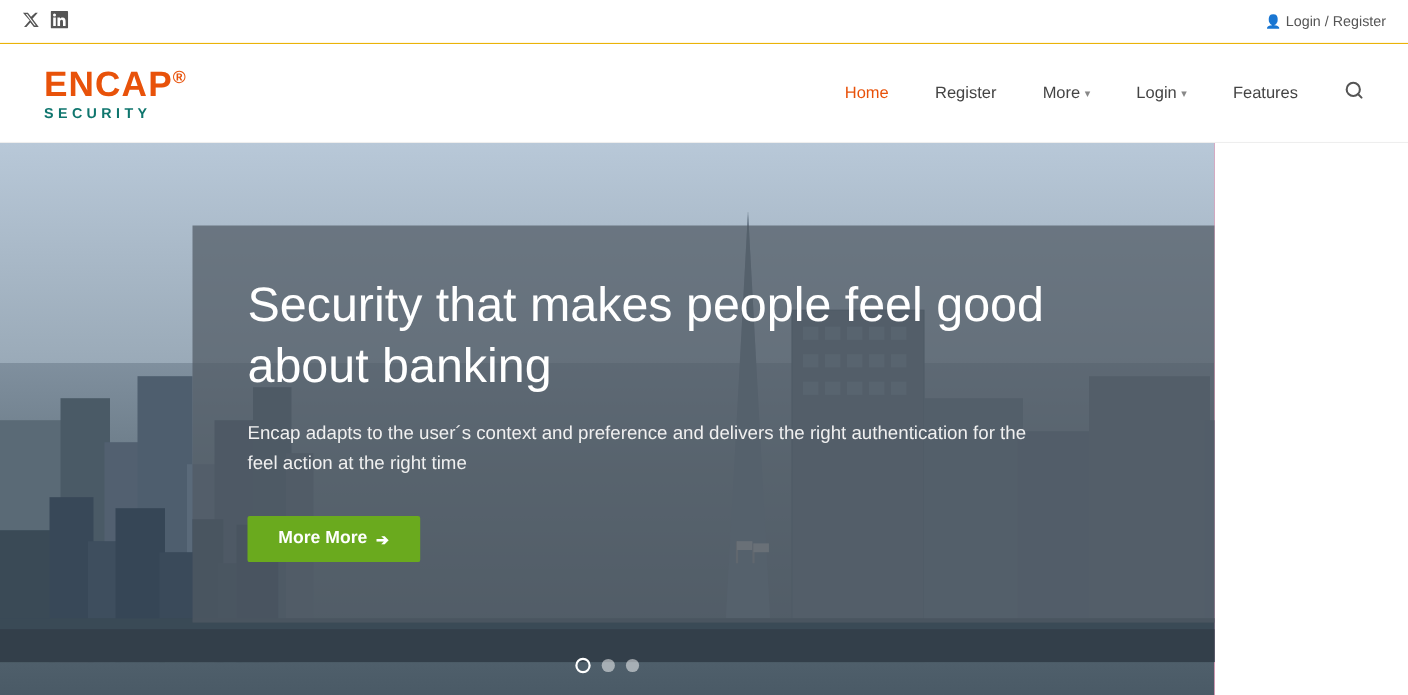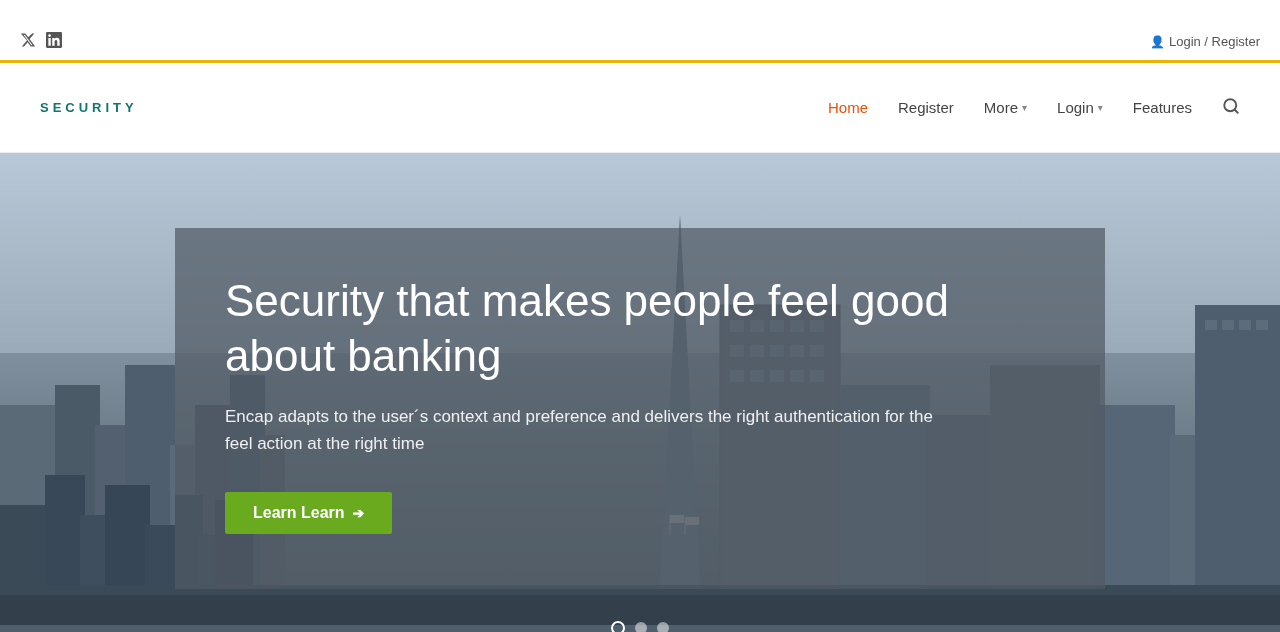--- a/index.html
+++ b/index.html
@@ -5,22 +5,21 @@
     * { margin: 0; padding: 0; box-sizing: border-box; }
     body { font-family: 'Arial', sans-serif; width: 1280px; height: 632px; overflow: hidden; background: #fff; }
 
     
     .top-bar {
       height: 40px;
       display: flex;
       align-items: center;
       justify-content: space-between;
       padding: 0 20px;
-      border-bottom: 3px solid #eab308;
-      margin-top: 23px;
+      border-bottom: 1px solid #eab308;
     }
     .social-icons {
       display: flex;
       gap: 10px;
       align-items: center;
     }
     .social-icon {
       color: #555;
       font-size: 14px;
       cursor: pointer;
@@ -68,21 +67,21 @@
       color: #0f766e;
       font-weight: 600;
       text-transform: uppercase;
       margin-top: 2px;
     }
 
     
     .nav {
       display: flex;
       align-items: center;
-      gap: 30px;
+      gap: 42px;
     }
     .nav-item {
       font-size: 15px;
       color: #444;
       cursor: pointer;
       text-decoration: none;
       display: flex;
       align-items: center;
       gap: 4px;
     }
@@ -95,21 +94,21 @@
     }
     .search-icon-btn {
       cursor: pointer;
       color: #555;
       font-size: 16px;
     }
 
     
     .hero {
       position: relative;
-      width: 1280px;
+      width: 1104px;
       height: 502px;
       overflow: hidden;
       background: #be185d;
     }
 
     
     .hero-bg {
       position: absolute;
       top: 0; left: 0; right: 0; bottom: 0;
       background: linear-gradient(to bottom, #a8b8c8 0%, #8a9aaa 30%, #6a7a86 60%, #4a5a66 100%);
@@ -203,20 +202,23 @@
       <svg width="16" height="16" viewBox="0 0 24 24" fill="#555">
           <path d="M20.447 20.452h-3.554v-5.569c0-1.328-.027-3.037-1.852-3.037-1.853 0-2.136 1.445-2.136 2.939v5.667H9.351V9h3.414v1.561h.046c.477-.9 1.637-1.85 3.37-1.85 3.601 0 4.267 2.37 4.267 5.455v6.286zM5.337 7.433a2.062 2.062 0 01-2.063-2.065 2.064 2.064 0 112.063 2.065zm1.782 13.019H3.555V9h3.564v11.452zM22.225 0H1.771C.792 0 0 .774 0 1.729v20.542C0 23.227.792 24 1.771 24h20.451C23.2 24 24 23.227 24 22.271V1.729C24 .774 23.2 0 22.222 0h.003z"></path>
         </svg>
     </a>
   </div>
   <div class="login-register">Login / Register</div>
 </div>
 
 <div class="header">
   <div class="logo">
+    <div class="logo-encap">
+      ENCAP<span>®</span>
+    </div>
     <div class="logo-security">SECURITY</div>
   </div>
 
   <nav class="nav">
     <a class="nav-item active" href="#">
       <span>Home</span>
     </a>
     <a class="nav-item" href="#">
       <span>Register</span>
     </a>
@@ -308,21 +310,21 @@
     <line x1="670" y1="330" x2="670" y2="310" stroke="#888" stroke-width="2"></line>
     <rect x="670" y="310" width="14" height="8" fill="#aaa"></rect>
     <line x1="685" y1="330" x2="685" y2="312" stroke="#888" stroke-width="2"></line>
     <rect x="685" y="312" width="14" height="8" fill="#aaa"></rect>
   </svg>
 
   <div class="hero-content-box">
     <h1 class="hero-title">Security that makes people feel good about banking</h1>
     <p class="hero-subtitle">Encap adapts to the user´s context and preference and delivers the right authentication for the feel action at the right time</p>
     <button class="learn-more-btn">
-      <span>Learn Learn</span>
+      <span>More More</span>
       <span style="font-size:14px;">➔</span>
     </button>
   </div>
 
   <div class="carousel-dots">
     <div class="dot active"></div>
     <div class="dot"></div>
     <div class="dot"></div>
   </div>
 </div>

